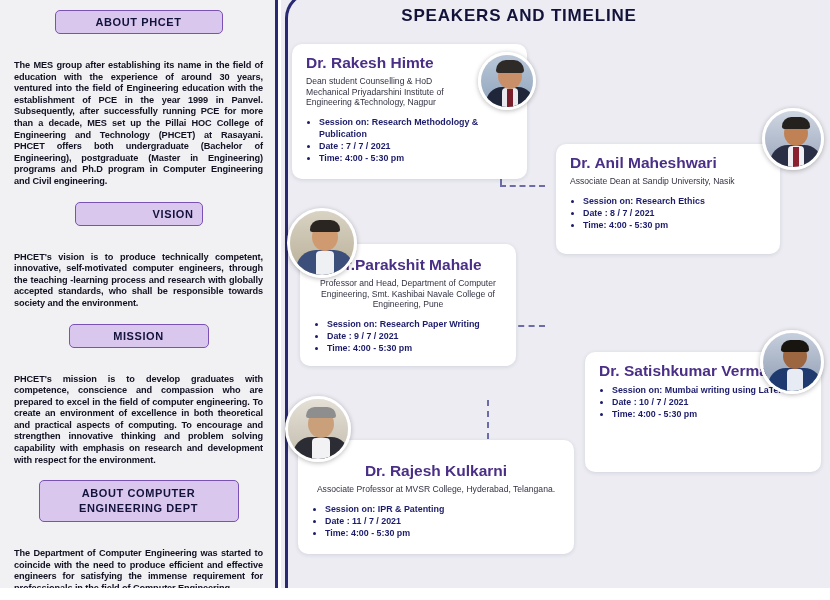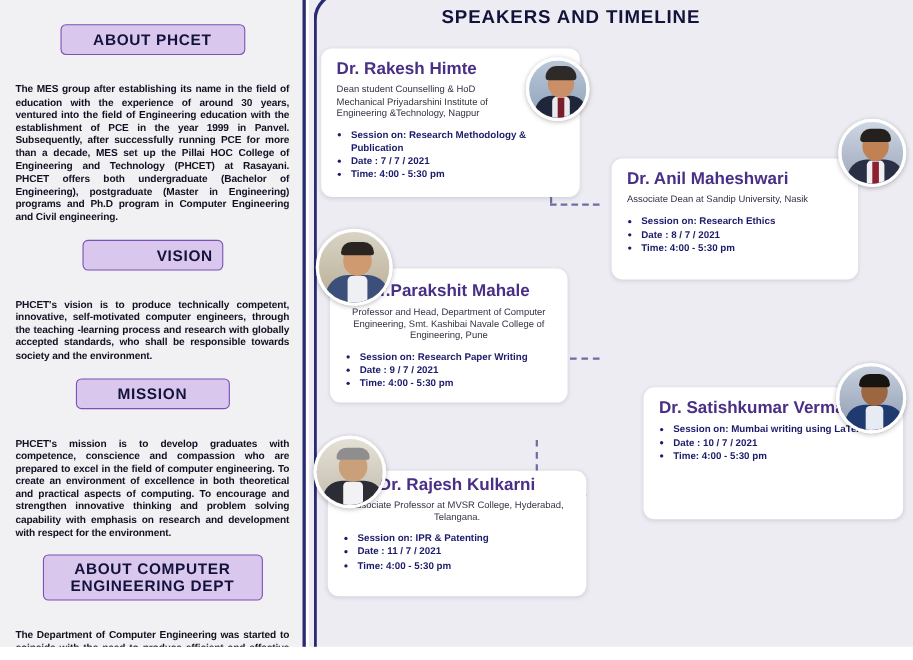--- a/index.html
+++ b/index.html
@@ -24,27 +24,27 @@
     background: #f1f1f4;
     border-right: 3px solid #2a2a72;
     padding: 6px 12px 6px 14px;
   }
   .left-inner {
     position: relative;
     width: 100%; height: 100%;
   }
   .section-title {
     display: block;
-    margin: 16px auto;
+    margin: 4px auto;
     background: #d9c7ee;
     border: 1px solid #7a51b5;
     border-radius: 5px;
     color: #12123b;
     font-weight: bold;
-    font-size: 14px;
+    font-size: 11px;
     letter-spacing: 0.6px;
     text-align: center;
     padding: 5px 8px;
     width: fit-content;
   }
   .title-about { width: 168px; }
   .title-vision { width: 128px; text-align: right; }
   .title-mission { width: 140px; }
   .title-dept { width: 200px; line-height: 15px; }
 
@@ -289,21 +289,21 @@
     </ul>
   </div>
   <div class="photo" id="photo-satish">
     <div class="sky"></div>
       <div class="body"></div>
       <div class="shirt"></div>
     <div class="head"></div>
       <div class="hair"></div>
   </div>
 
-  <div class="card c-center" style="left:298px; top:428px; width:235px; height:114px; padding-top:4px;">
+  <div class="card c-center" style="left:298px; top:440px; width:276px; height:114px; padding-top:22px;">
     <div class="name">Dr. Rajesh Kulkarni</div>
     <div class="role">Associate Professor at MVSR College, Hyderabad, Telangana.</div>
     <ul style="text-align:left;">
       <li>Session on: IPR &amp; Patenting</li>
       <li>Date : 11 / 7 / 2021</li>
       <li>Time: 4:00 - 5:30 pm</li>
     </ul>
   </div>
   <div class="photo" id="photo-rajesh">
     <div class="sky"></div>

